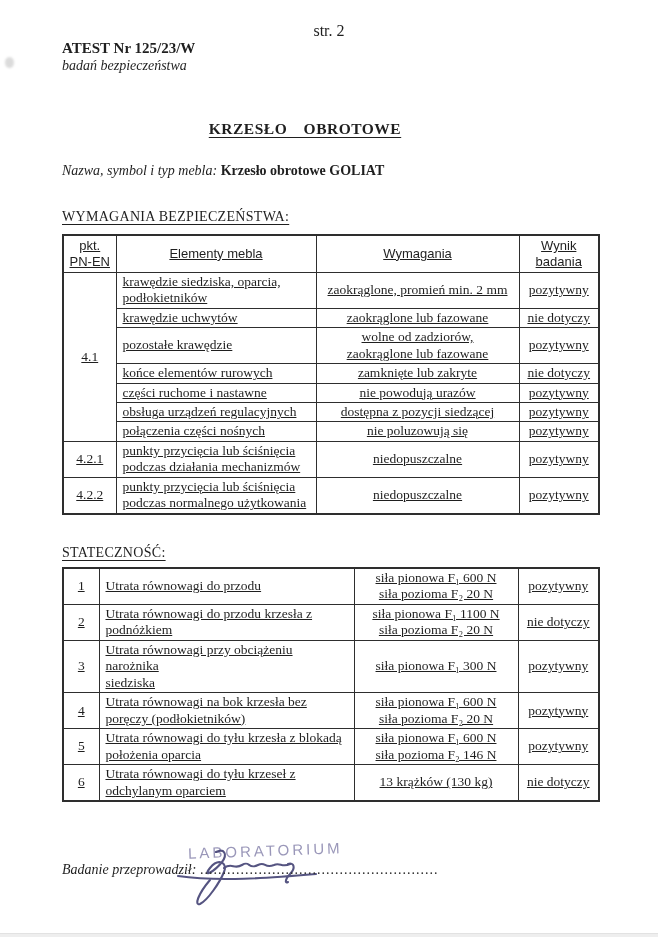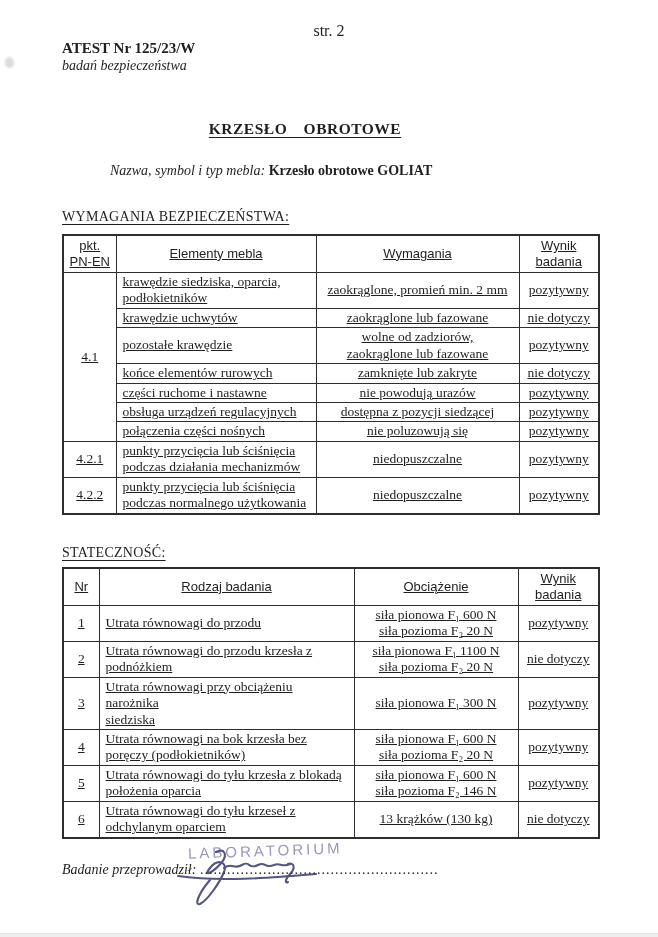--- a/index.html
+++ b/index.html
@@ -13,21 +13,21 @@
   
   .page-num{top:22px;left:0;width:658px;text-align:center;font-size:16px;}
   .atest-title{top:40px;left:62px;font-size:15px;font-weight:bold;}
   .atest-sub{top:58px;left:62px;font-size:14px;font-style:italic;}
   .doc-title{
     top:120px;left:0;width:610px;text-align:center;
     font-size:15.5px;font-weight:600;letter-spacing:.5px;word-spacing:12px;
     text-decoration:underline;text-underline-offset:3px;
   }
   .name-line{top:163px;left:62px;font-size:14px;}
-  .name-label{font-style:italic;margin-left:48px;}
+  .name-label{font-style:italic;}
   .name-value{font-weight:bold;}
   .sec-heading{
     left:62px;font-size:14px;letter-spacing:.3px;
     text-decoration:underline;text-underline-offset:3px;
   }
   .h-safety{top:209px;}
   .h-stab{top:545px;}
   
   table.doc{
     border-collapse:collapse;table-layout:fixed;
@@ -162,27 +162,20 @@
 <div class="abs sec-heading h-stab">STATECZNOŚĆ:</div>
 
 <table class="abs doc t2">
   <colgroup>
       <col style="width:36px">
       <col style="width:255px">
       <col style="width:164px">
       <col style="width:81px">
     </colgroup>
   <tbody>
-      <tr>
-    <th>Nr</th>
-    <th>Rodzaj badania</th>
-    <th>Obciążenie</th>
-    <th>Wynik
-badania</th>
-  </tr>
   <tr>
     <td class="c-nr">1</td>
     <td class="c-rodzaj">Utrata równowagi do przodu</td>
     <td class="c-load">siła pionowa F₁ 600 N
 siła pozioma F₂ 20 N</td>
     <td class="c-res">pozytywny</td>
   </tr>
   <tr>
     <td class="c-nr">2</td>
     <td class="c-rodzaj">Utrata równowagi do przodu krzesła z

